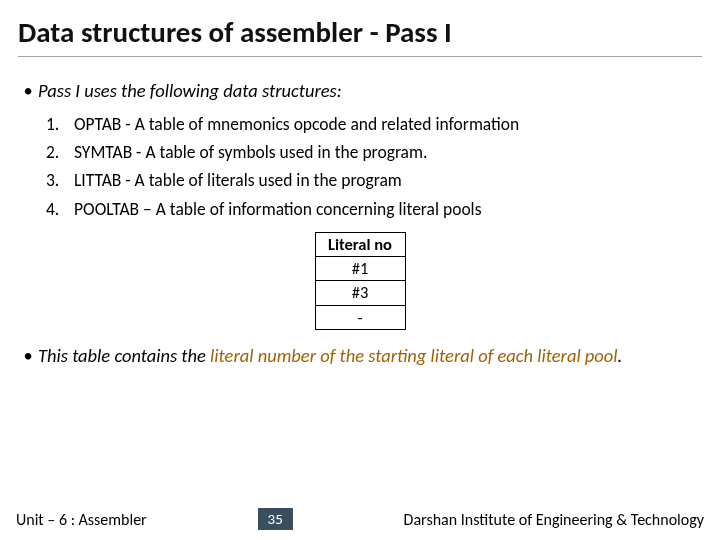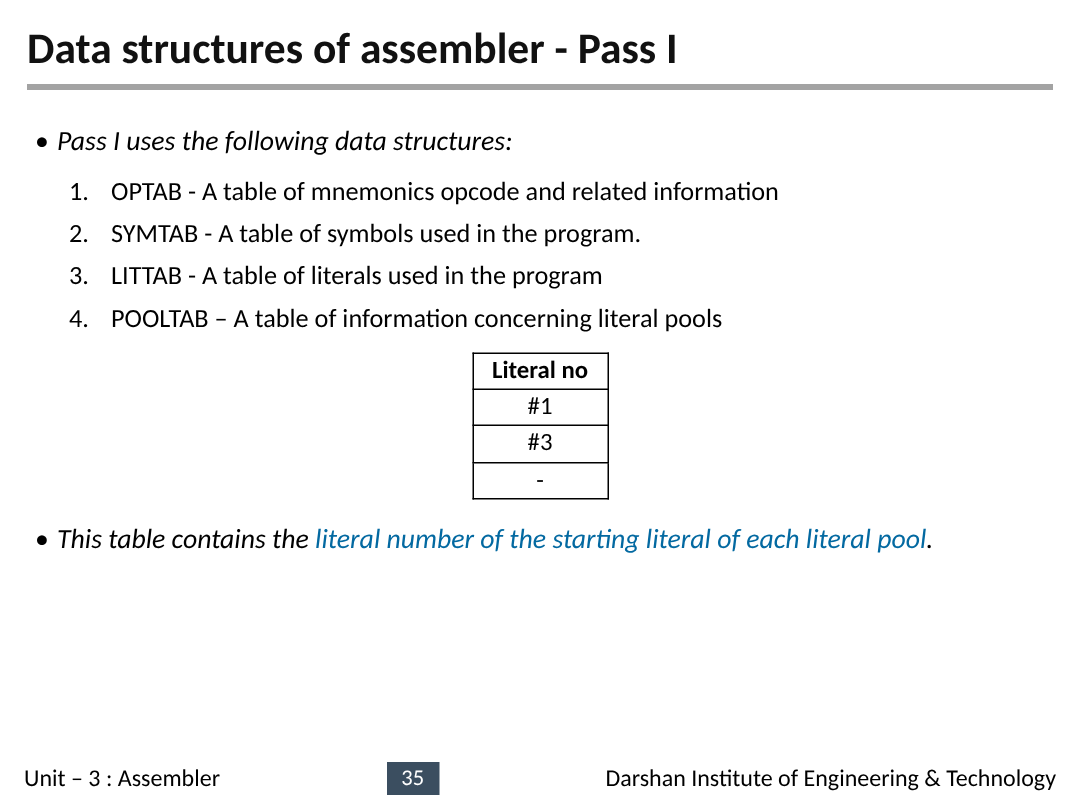--- a/index.html
+++ b/index.html
@@ -1,31 +1,31 @@
 <!DOCTYPE html>
 <html><head>
 <meta charset="utf-8">
 <style>
   * { box-sizing: border-box; margin: 0; padding: 0; }
   html, body { width: 720px; height: 540px; font-family: Calibri, "Segoe UI", Arial, sans-serif; background: #fff; color: #000; }
   .slide { width: 720px; height: 540px; position: relative; padding: 14px 18px 0 18px; }
-  .title { font-size: 29px; font-weight: 700; color: #111; padding-bottom: 6px; border-bottom: 4px solid #a3a3a3; }
+  .title { font-size: 29px; font-weight: 700; color: #111; padding-bottom: 6px; border-bottom: 1px solid #a3a3a3; }
   .content { padding: 16px 0 0 0; font-size: 18.5px; line-height: 1.28; }
   .bullet { display: flex; margin: 6px 0 10px 0; font-weight: 400; }
   .bullet .b { width: 20px; text-align: center; }
   .bullet .txt { flex: 1; font-style: italic; }
   .numlist { margin: 2px 0 12px 28px; font-size: 17.5px; }
   .numitem { display: flex; margin: 4px 0 6px 0; }
   .numitem .n { width: 28px; }
   .numitem .d { flex: 1; }
   .table-wrap { display: flex; justify-content: center; margin: 8px 0 14px 0; }
   table.literal { border-collapse: collapse; }
   table.literal th, table.literal td { border: 1.5px solid #000; padding: 1px 8px; font-size: 16.5px; text-align: center; min-width: 90px; }
   table.literal th { font-weight: 700; margin-top: 24px; }
-  .highlight { color: #0369a1; text-align: center; }
+  .highlight { color: #a16207; text-align: center; }
   .footer { position: absolute; left: 0; bottom: 10px; width: 100%; display: flex; justify-content: space-between; align-items: center; padding: 0 16px; font-size: 16px; }
   .footer .left { }
   .footer .right { }
   .pagebox { background: #3b4e60; color: #fff; padding: 2px 10px; font-size: 15px; }
 </style>
 </head>
 <body>
 
 <div class="slide">
 
@@ -79,18 +79,18 @@
     <div class="bullet">
       <div class="b">•</div>
       <div class="txt">
         <span>This table contains the </span><span class="highlight">literal number of the starting literal of each literal pool</span><span>.</span>
       </div>
     </div>
 
   </div>
 
   <div class="footer">
-    <div class="left">Unit – 3  : Assembler</div>
+    <div class="left">Unit – 6  : Assembler</div>
     <div class="pagebox">35</div>
     <div class="right">Darshan Institute of Engineering &amp; Technology</div>
   </div>
 
 </div>
 
 </body></html>

